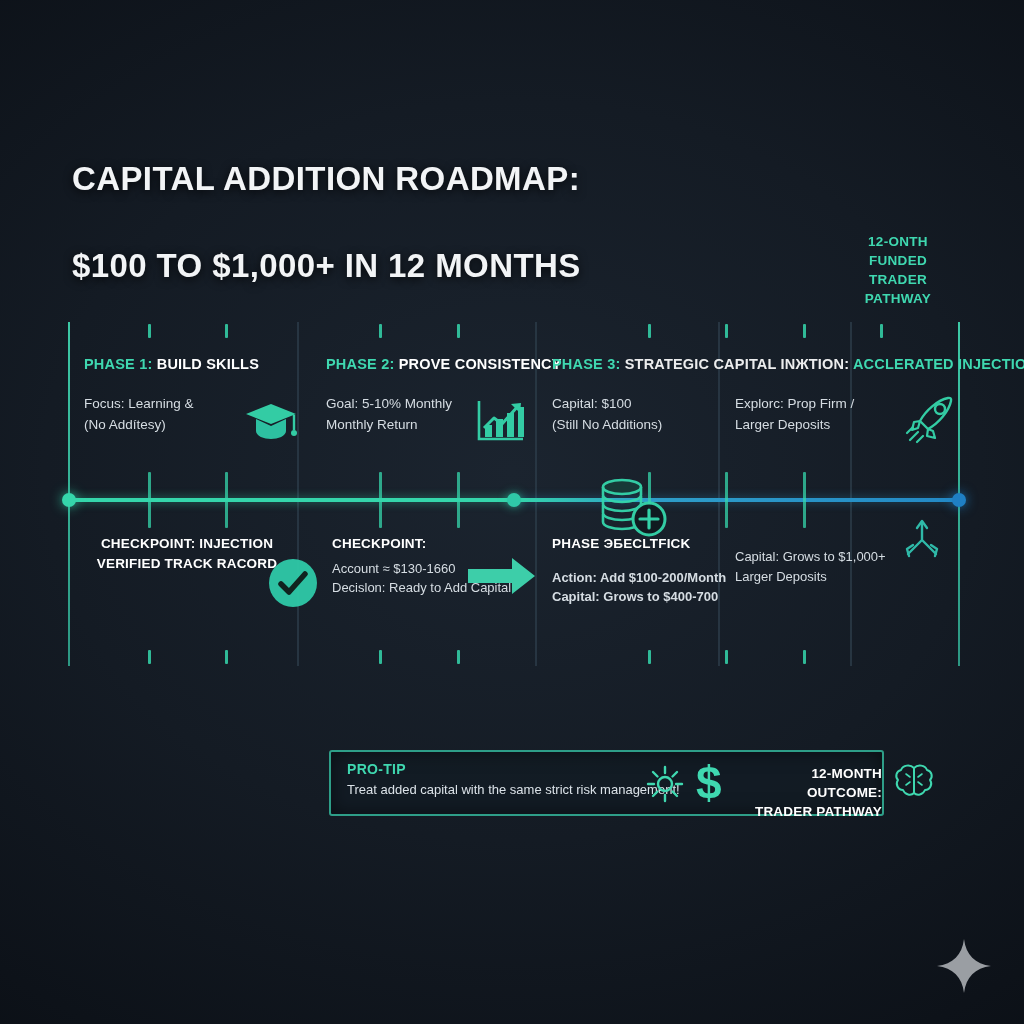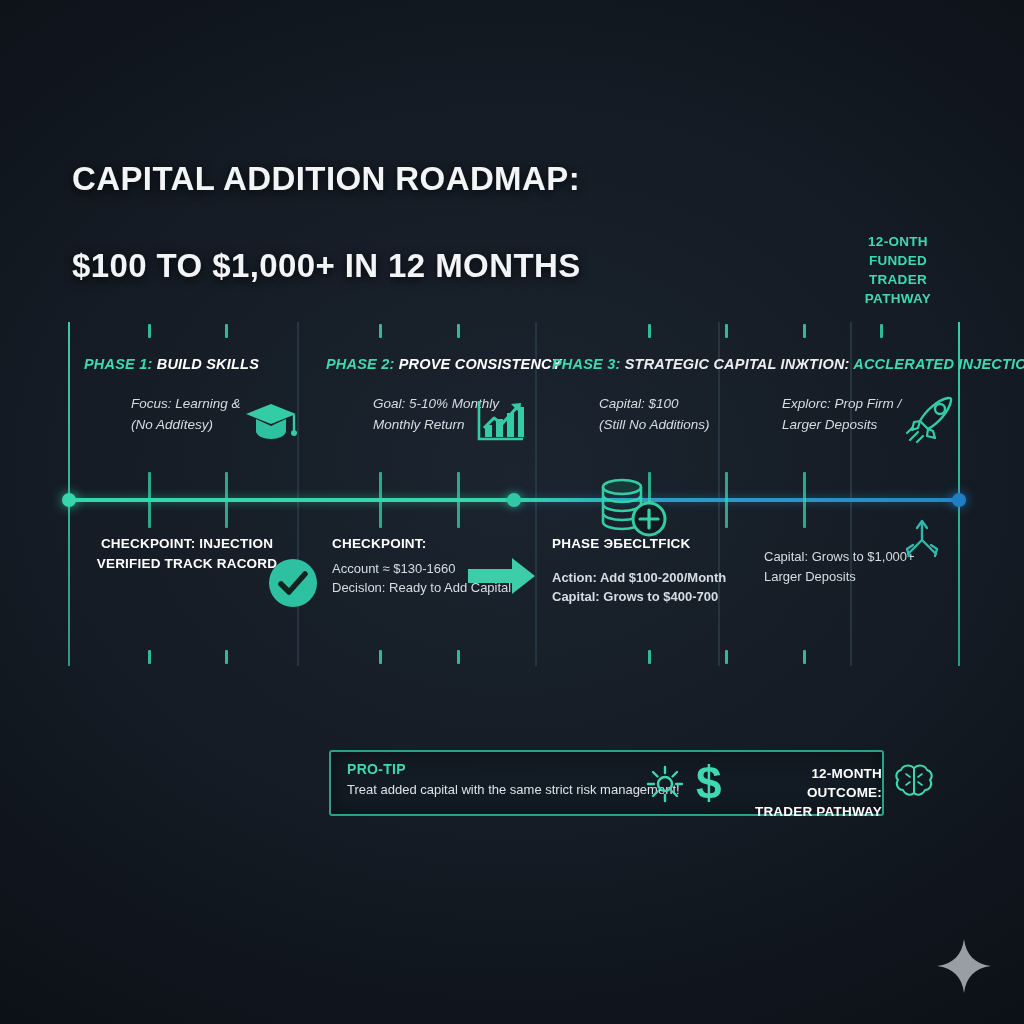--- a/index.html
+++ b/index.html
@@ -41,26 +41,26 @@
   #axis .seg-b{position:absolute;left:50%;top:0;width:50%;height:4px;
     background:linear-gradient(90deg,#35d6ab 0%,#2e9ec9 30%,#2389c6 100%);
     box-shadow:0 0 10px rgba(45,150,200,.5);border-radius:2px;}
   .node{position:absolute;top:-5px;width:14px;height:14px;border-radius:50%;}
   .node.start{left:-6px;background:#35d6ab;box-shadow:0 0 12px rgba(53,214,171,.8);}
   .node.mid{left:calc(50% - 7px);background:#2fc9a8;box-shadow:0 0 10px rgba(53,214,171,.7);}
   .node.end{right:-6px;background:#1f7fc4;box-shadow:0 0 12px rgba(31,127,196,.85);}
   .axtick{position:absolute;top:-26px;width:3px;height:56px;background:#35d6ab;opacity:.75;border-radius:1px;}
 
   
-  .phase{position:absolute;top:34px;font-style:italic;}
+  .phase{position:absolute;top:34px;}
   .phase h3{margin:0;font-size:14.5px;font-weight:bold;letter-spacing:.2px;color:#ffffff;white-space:nowrap;}
   .phase h3 .k{color:#3fd8b0;}
   .phase h3 .garble{color:#ffffff;opacity:.92;}
   .phase h3 .g2{color:#3fd8b0;}
-  .body{margin-top:22px;color:#d6dde3;font-size:13.5px;line-height:1.55;margin-left:47px;}
+  .body{margin-top:22px;color:#d6dde3;font-size:13.5px;line-height:1.55;}
 
   .ic{position:absolute;opacity:.95;}
 
   
   .brow{position:absolute;top:212px;}
   .brow .hd{color:#ffffff;font-weight:bold;font-size:13.5px;line-height:1.45;letter-spacing:.2px;}
   .brow .tx{color:#d6dde3;font-size:13px;line-height:1.5;margin-top:5px;}
 
   #rightcol{position:absolute;left:852px;top:232px;width:92px;text-align:center;
     color:#3fd8b0;font-weight:bold;font-size:13.5px;line-height:1.42;letter-spacing:.3px;}
@@ -239,21 +239,21 @@
     </div>
 
     <div class="brow" style="left:484px;width:180px;">
       <div class="hd">PHASE ЭБECLTFICK</div>
       <div class="tx" style="margin-top:14px;font-weight:bold;">
         <div>Action: Add $100-200/Month</div>
         <div>Capital: Grows to $400-700</div>
       </div>
     </div>
 
-    <div class="brow" style="left:696px;width:170px;top:220px;">
+    <div class="brow" style="left:667px;width:170px;top:220px;">
       <div class="tx">
         <div>Capital: Grows to $1,000+</div>
         <div>Larger Deposits</div>
       </div>
     </div>
   </div>
 
   <div style="position:absolute;left:898px;top:518px;">
     <svg width="48" height="46" viewBox="0 0 48 46">
       <path d="M24 4 L24 22 M24 22 L10 36 M24 22 L38 36" stroke="#2fb9a8" stroke-width="2.4" fill="none" stroke-linecap="round"></path>

